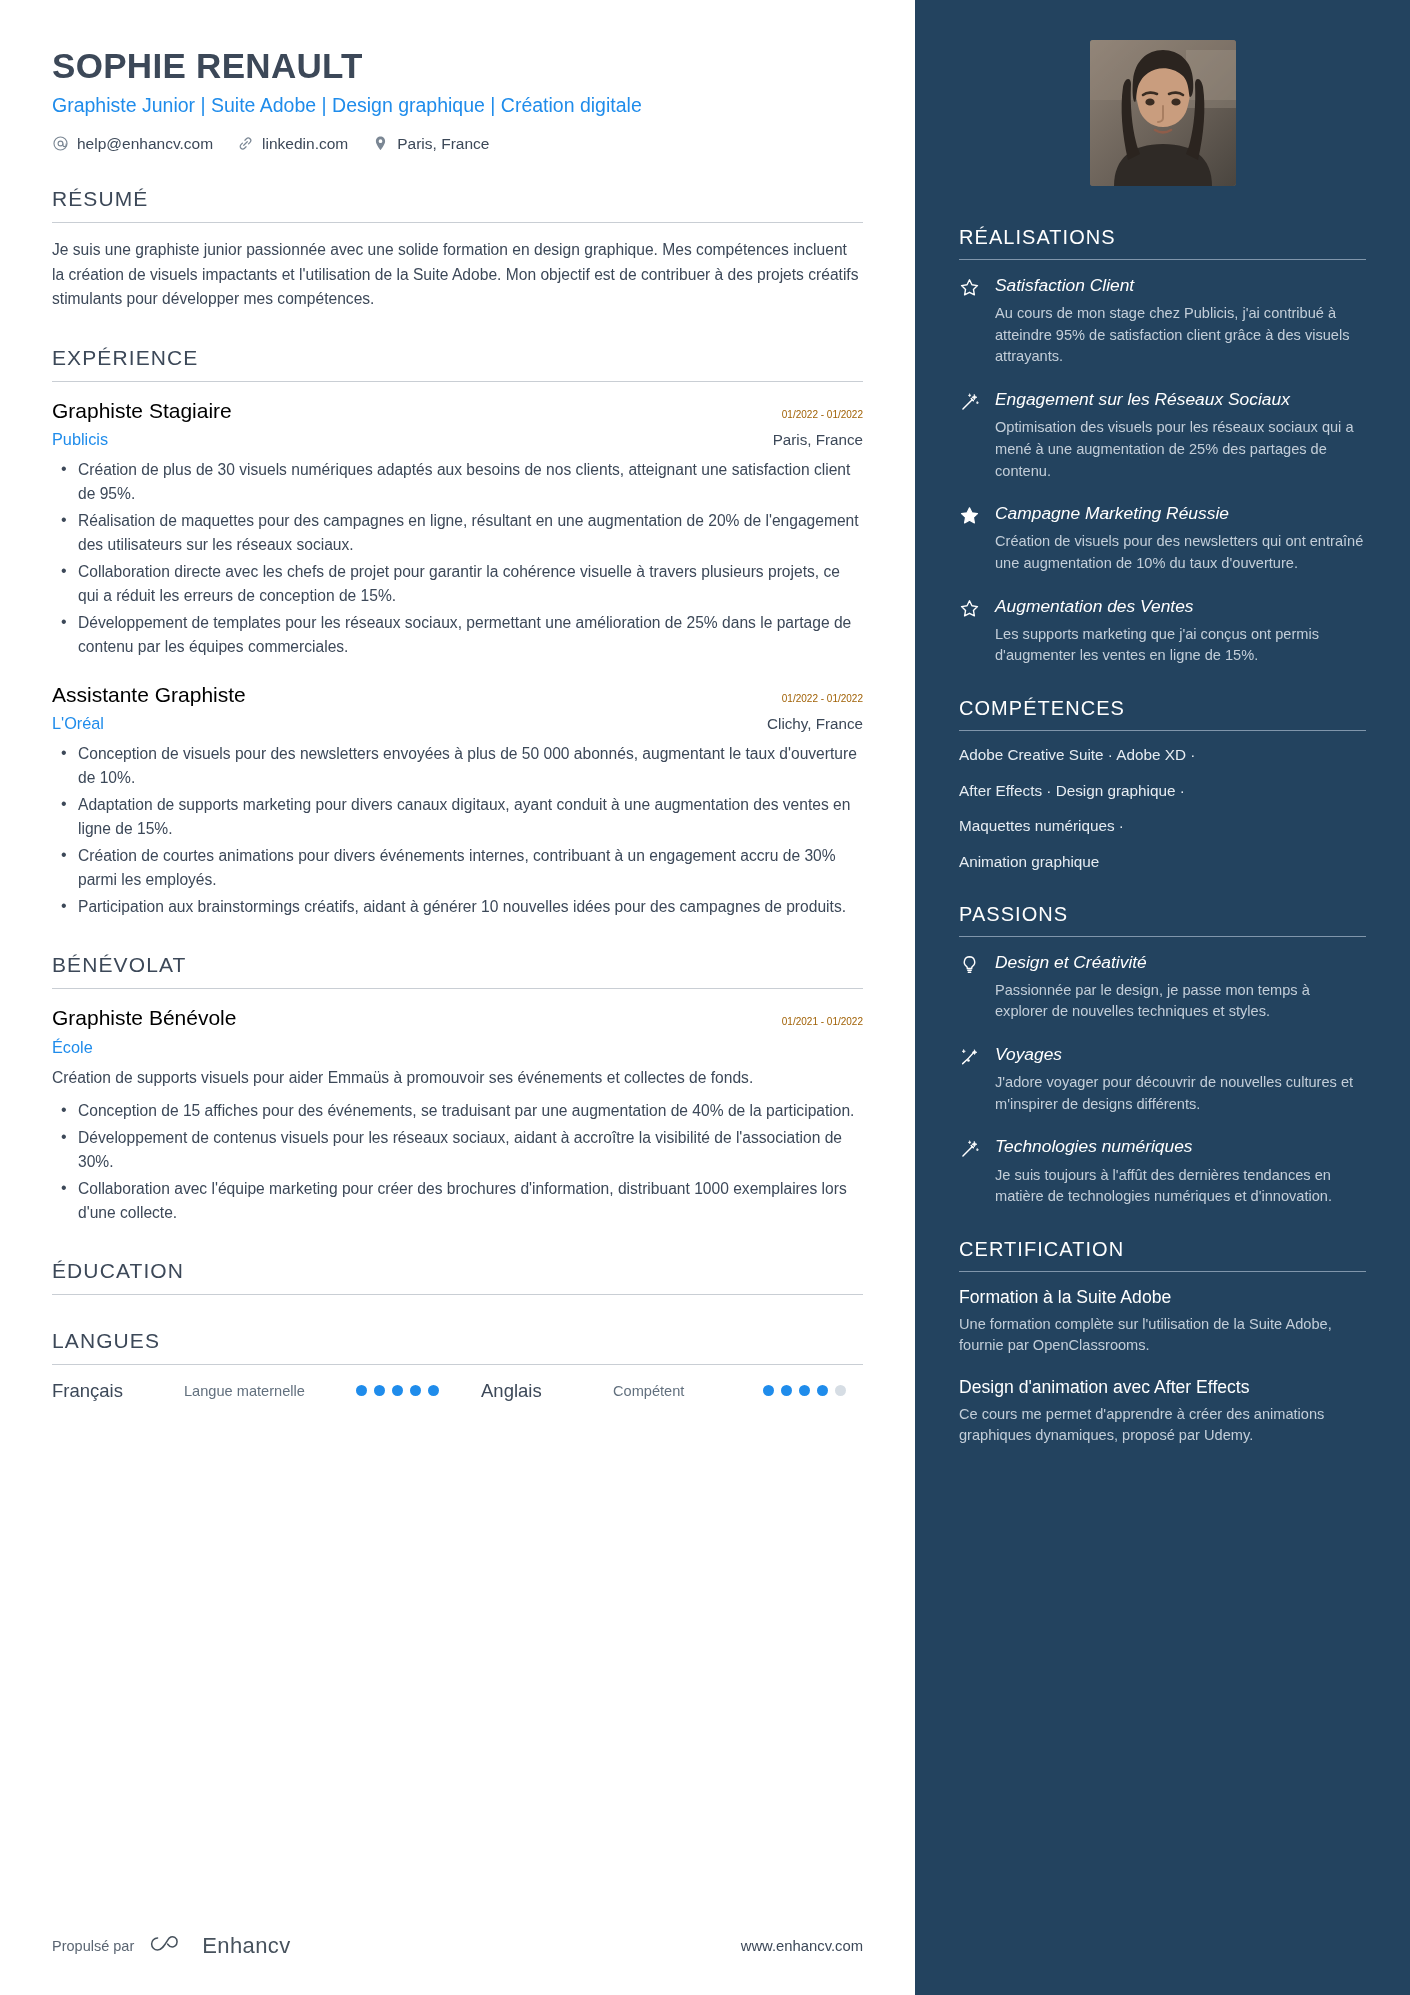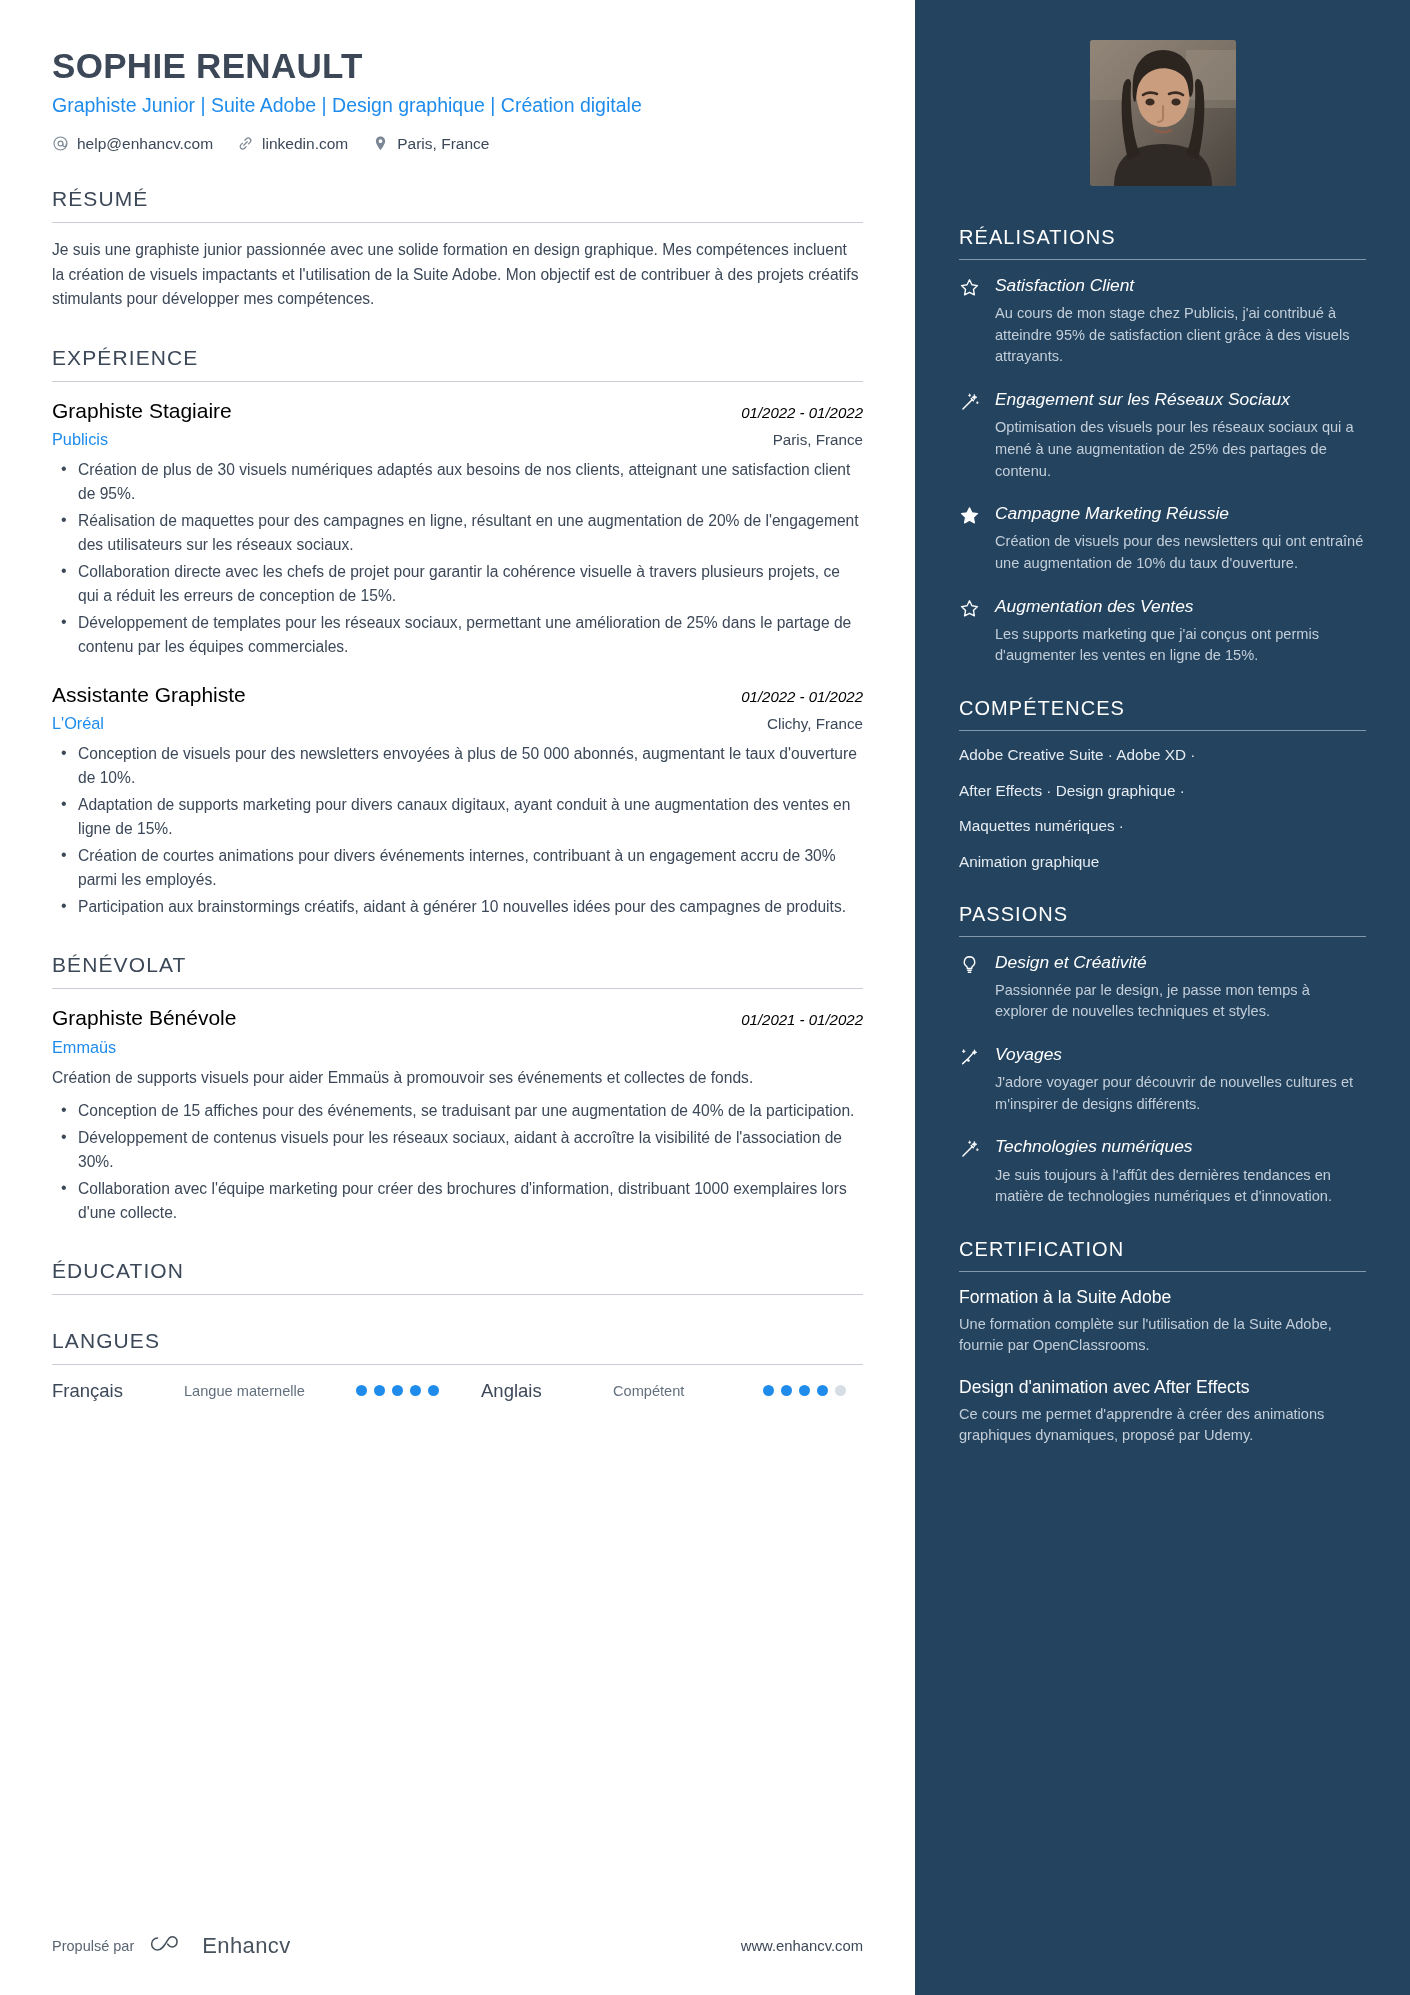--- a/index.html
+++ b/index.html
@@ -87,24 +87,23 @@
     justify-content: space-between;
     align-items: baseline;
     gap: 16px;
   }
   .entry-title {
     font-size: 21px;
     color: #000000;
     line-height: 1.3;
   }
   .entry-date {
-    font-size: 15px;
-    color: #000000;
+    font-size: 10px;
+    color: #a16207;
     white-space: nowrap;
-    font-style: italic;
   }
   .entry-sub {
     display: flex;
     justify-content: space-between;
     align-items: baseline;
     gap: 16px;
     margin-top: 6px;
   }
   .entry-org {
     font-size: 16.3px;
@@ -369,21 +368,21 @@
     <div class="section">
       <div class="section-title">BÉNÉVOLAT</div>
       <div class="section-rule"></div>
 
       <div class="entry">
         <div class="entry-head">
           <div class="entry-title">Graphiste Bénévole</div>
           <div class="entry-date">01/2021 - 01/2022</div>
         </div>
         <div class="entry-sub">
-          <div class="entry-org">Emmaüs</div>
+          <div class="entry-org">École</div>
           <div class="entry-loc"></div>
         </div>
         <div class="entry-desc">Création de supports visuels pour aider Emmaüs à promouvoir ses événements et collectes de fonds.</div>
         <ul class="bullets">
           <li>Conception de 15 affiches pour des événements, se traduisant par une augmentation de 40% de la participation.</li>
           <li>Développement de contenus visuels pour les réseaux sociaux, aidant à accroître la visibilité de l'association de 30%.</li>
           <li>Collaboration avec l'équipe marketing pour créer des brochures d'information, distribuant 1000 exemplaires lors d'une collecte.</li>
         </ul>
       </div>
     </div>

